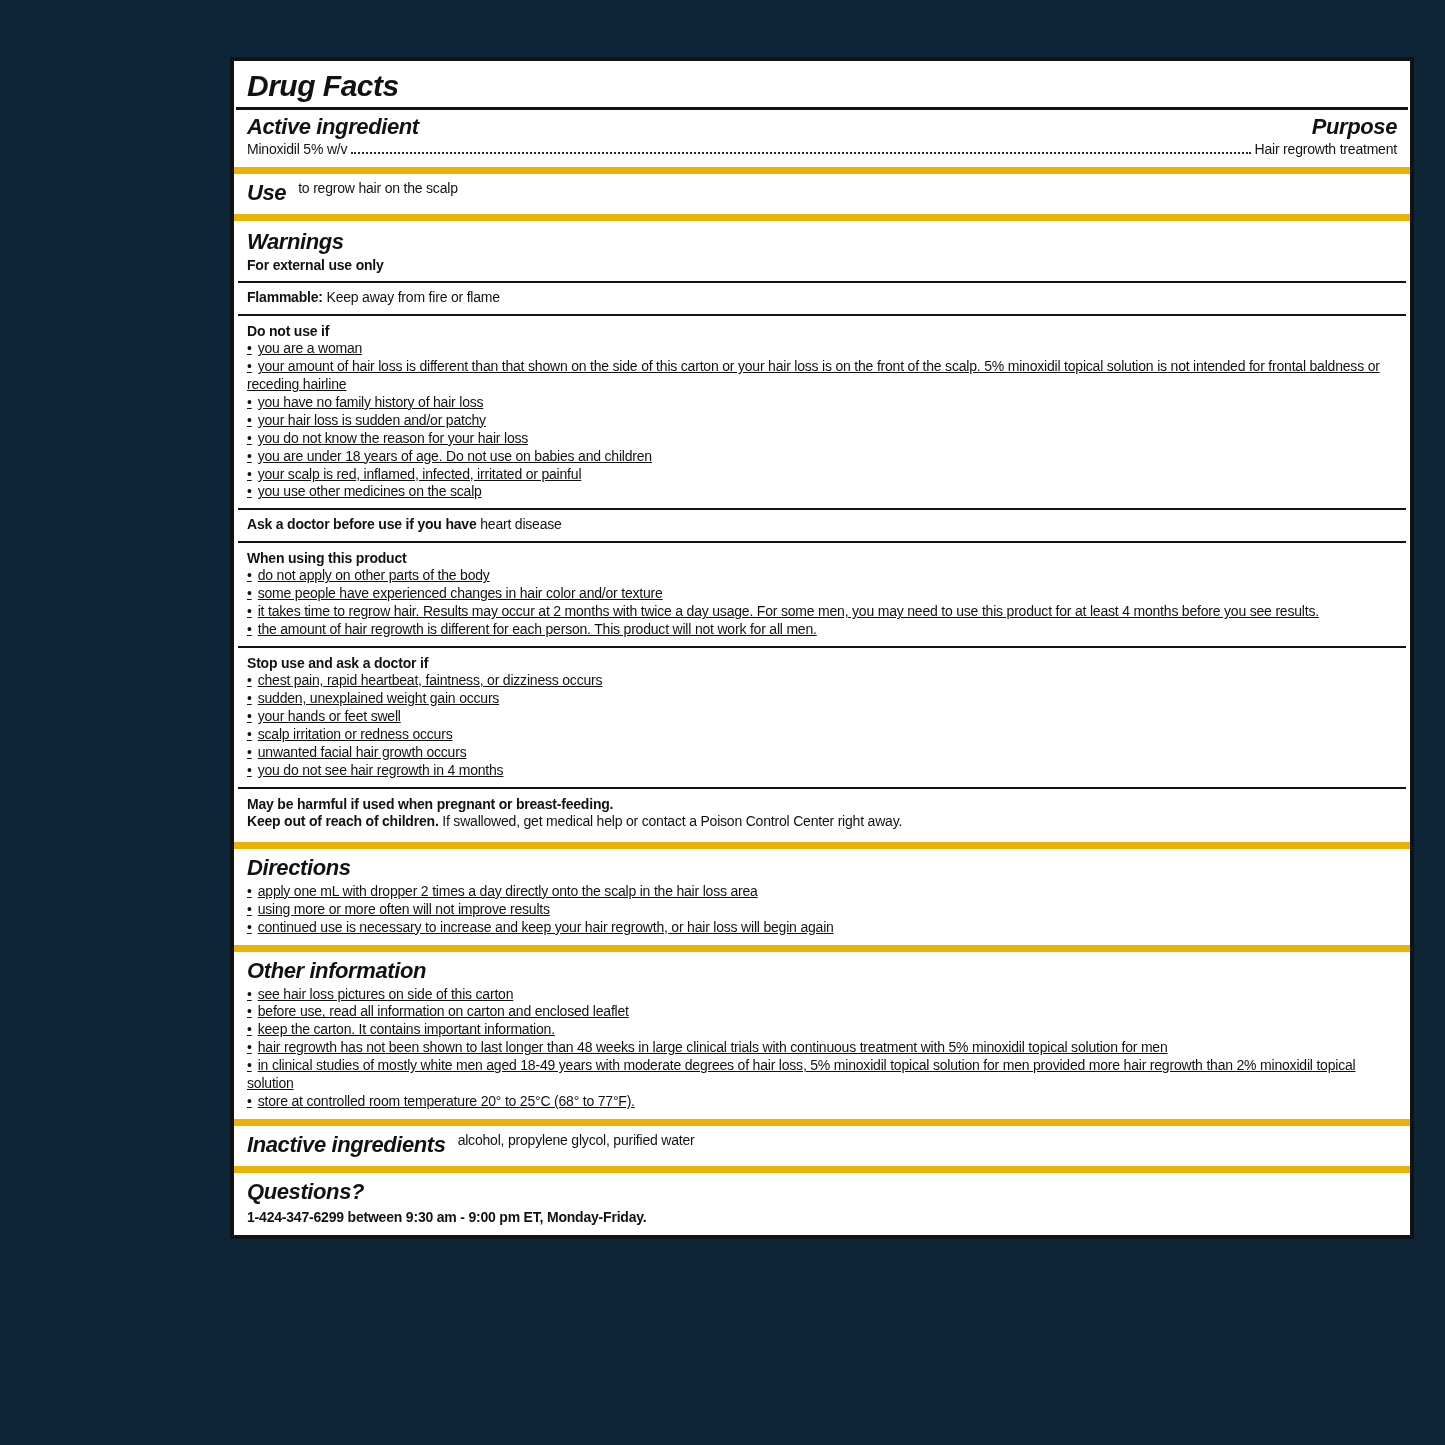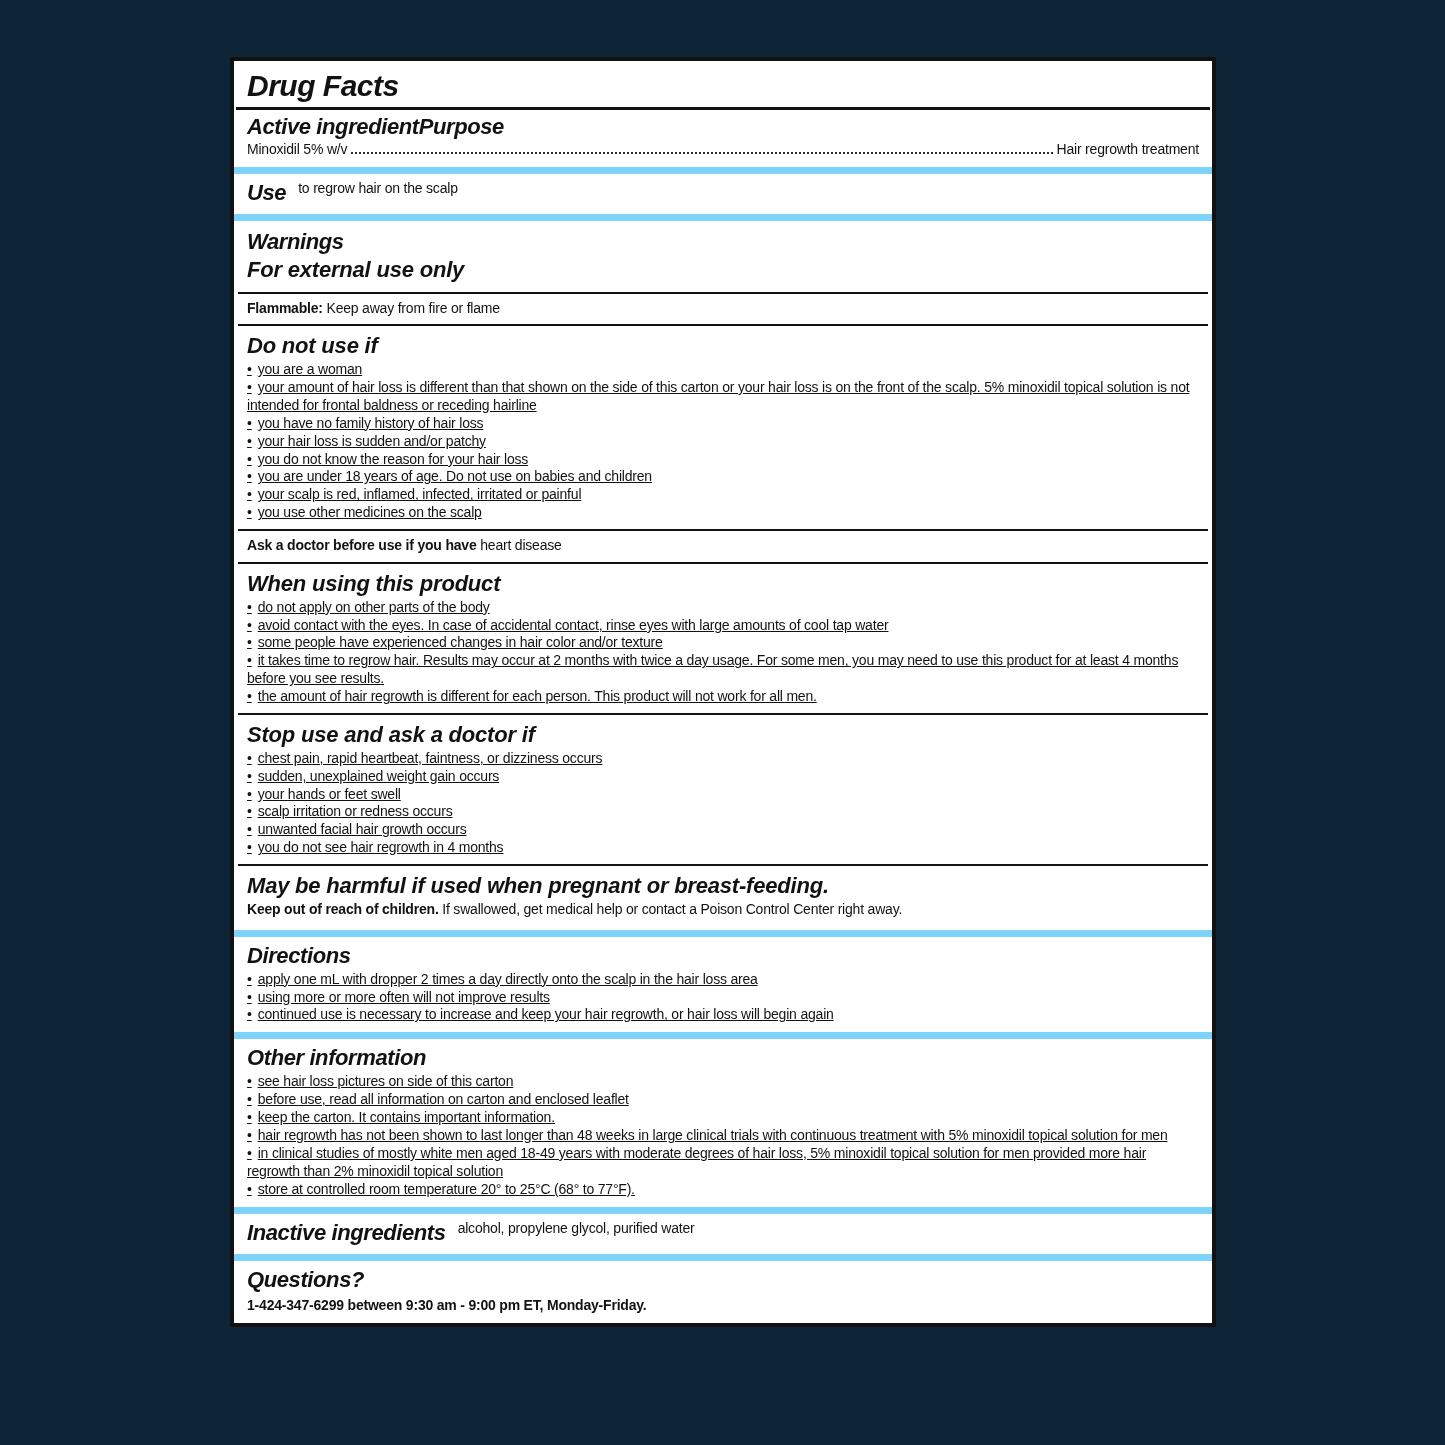--- a/index.html
+++ b/index.html
@@ -9,23 +9,23 @@
     height: 1445px;
     background: #0d2536;
     overflow: hidden;
     font-family: "Liberation Sans", sans-serif;
     color: #121212;
   }
   .panel {
     position: absolute;
     left: 230px;
     top: 57px;
-    width: 986px;
+    width: 1184px;
     box-sizing: border-box;
-    background: #7dd3fc;
+    background: #eab308;
     border: 4px solid #121212;
   }
   .box {
     background: #ffffff;
     padding: 6px 13px 8px 13px;
     margin-bottom: 7px;
   }
   .box:last-child { margin-bottom: 0; }
 
   
@@ -62,31 +62,31 @@
   }
   .leader {
     flex: 1;
     border-bottom: 2px dotted #2a2a2a;
     margin: 0 4px 4px 4px;
     min-width: 30px;
   }
 
   
   .row { display: flex; }
-  .spread { justify-content: flex-start; align-items: baseline; }
+  .spread { justify-content: space-between; align-items: baseline; }
   .baseline { align-items: baseline; }
   .inline-title-row { display: flex; align-items: flex-start; gap: 12px; }
 
   .sub { padding: 6px 0 7px 0; }
   .sub:first-child { padding-top: 2px; }
   .warn-head-block .title-lg { display: block; margin-bottom: 1px; }
 
   .bullet::before { content: "\2022"; padding-right: 6px; }
   .bullet { margin: 0; text-decoration: underline; }
-  .head-line { font-size: 22px; font-weight: bold; letter-spacing: -0.2px; line-height: 1.3; font-style: italic; }
+  .head-line { font-size: 14px; font-weight: bold; letter-spacing: -0.2px; line-height: 1.3; }
 </style>
 </head>
 <body>
 
 <div class="panel">
 
   <section class="box">
     <div class="title-xl">Drug Facts</div>
     <div class="thick-rule"></div>
     <div class="row spread">
@@ -138,21 +138,20 @@
     <div class="sub line">
       <span class="bold">Ask a doctor before use if you have</span> 
       <span>heart disease</span>
     </div>
     <div class="sub-rule"></div>
 
     <div class="sub">
       <div class="head-line">When using this product</div>
       <div>
           <div class="bullet">do not apply on other parts of the body</div>
-          <div class="bullet">avoid contact with the eyes. In case of accidental contact, rinse eyes with large amounts of cool tap water</div>
           <div class="bullet">some people have experienced changes in hair color and/or texture</div>
           <div class="bullet">it takes time to regrow hair.  Results may occur at 2 months with twice a day usage. For some men, you may need to use this product for at least 4 months before you see results.</div>
           <div class="bullet">the amount of hair regrowth is different for each person. This product will not work for all men.</div>
         </div>
     </div>
     <div class="sub-rule"></div>
 
     <div class="sub">
       <div class="head-line">Stop use and ask a doctor if</div>
       <div>

